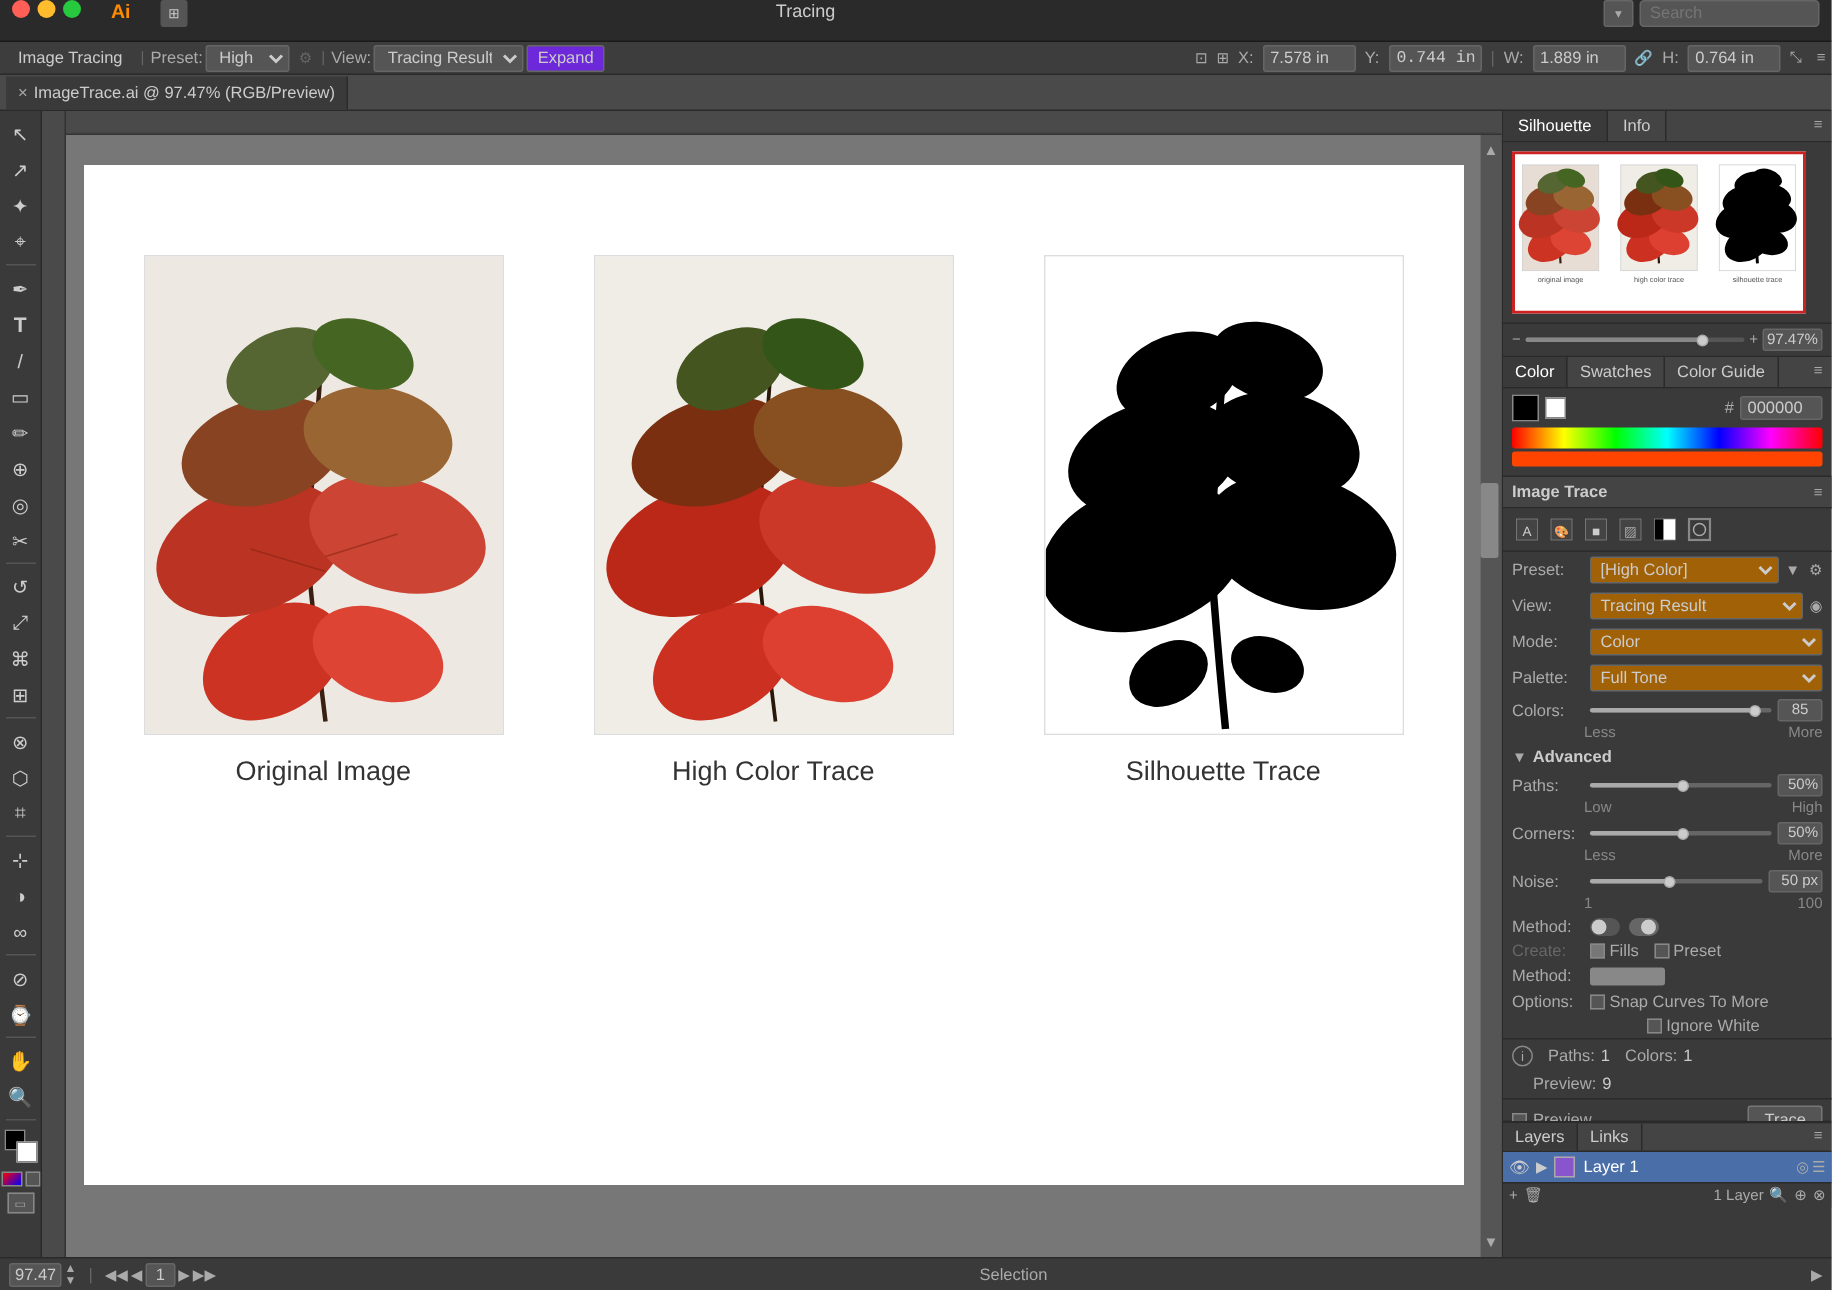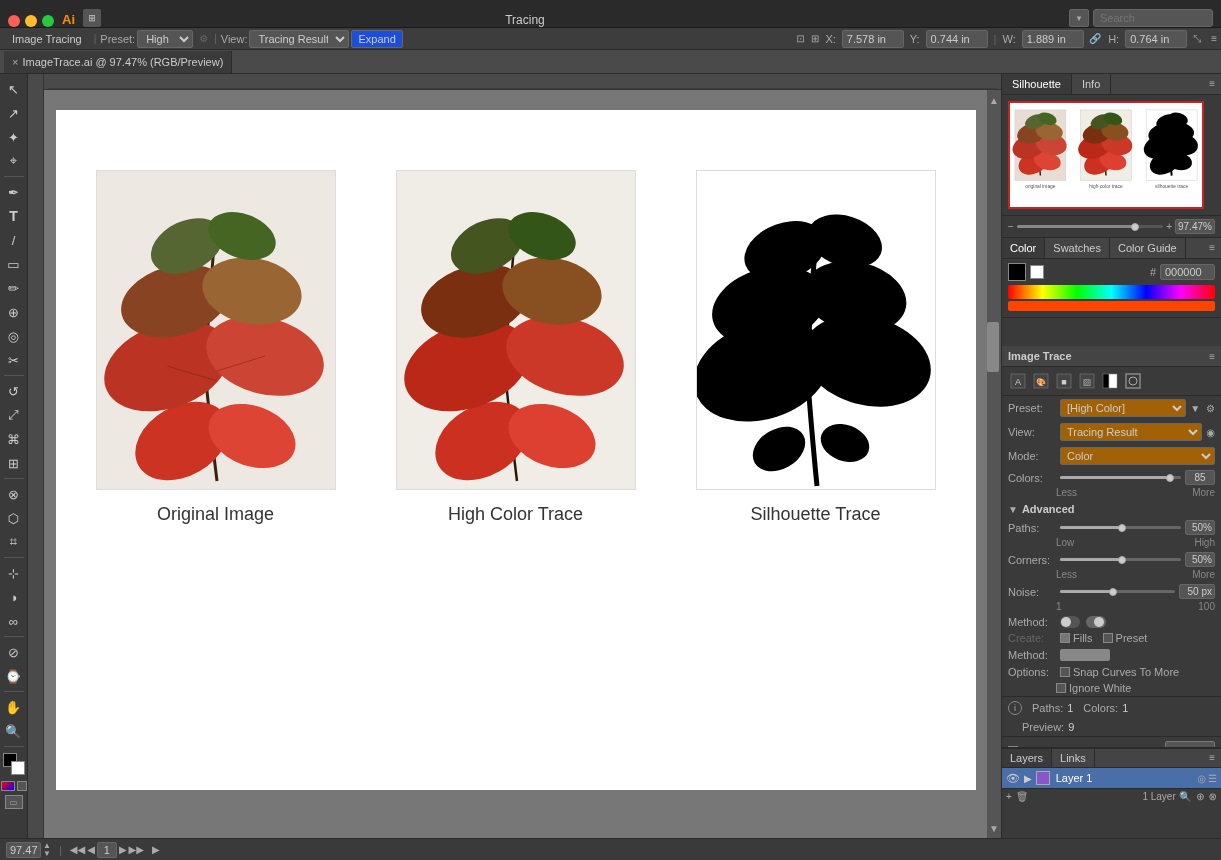--- a/index.html
+++ b/index.html
@@ -1,40 +1,40 @@
 <!DOCTYPE html>
 <html><head>
   <meta charset="utf-8">
   <style>
     * { box-sizing: border-box; margin: 0; padding: 0; }
     body { width: 1221px; height: 860px; overflow: hidden; background: #3a3a3a; font-family: 'Arial', sans-serif; font-size: 11px; color: #ccc; }
 
     
     #title-bar {
-      height: 28px; background: #2a2a2a; display: flex; align-items: flex-end; padding: 0 8px; gap: 4px;
+      height: 28px; background: #2a2a2a; display: flex; align-items: flex-start; padding: 0 8px; gap: 16px;
       border-bottom: 1px solid #1a1a1a;
     }
     .traffic-lights { display: flex; gap: 5px; }
     .tl { width: 12px; height: 12px; border-radius: 50%; }
     .tl-red { background: #ff5f56; }
     .tl-yellow { background: #ffbd2e; }
     .tl-green { background: #27c93f; }
     #title-ai-icon { color: #ff8c00; font-weight: bold; font-size: 13px; margin: 0 4px; }
     #title-name { color: #ccc; font-size: 12px; flex: 1; text-align: center; margin-left: -120px; }
     #title-search { background: #555; border: none; border-radius: 3px; color: #ccc; padding: 2px 6px; width: 120px; font-size: 11px; }
 
     
     #menu-bar {
       height: 22px; background: #3d3d3d; display: flex; align-items: center; padding: 0 4px; gap: 2px;
       border-bottom: 1px solid #2a2a2a;
     }
     .menu-item { padding: 2px 8px; font-size: 11px; color: #ccc; cursor: pointer; white-space: nowrap; }
     .toolbar-label { color: #aaa; font-size: 11px; }
     .toolbar-dropdown { background: #555; border: 1px solid #666; color: #ccc; font-size: 11px; padding: 1px 4px; border-radius: 2px; height: 18px; }
-    .toolbar-btn { background: #1d4ed8; border: 1px solid #666; color: #ccc; font-size: 11px; padding: 1px 6px; border-radius: 2px; height: 18px; cursor: pointer; }
+    .toolbar-btn { background: #6d28d9; border: 1px solid #666; color: #ccc; font-size: 11px; padding: 1px 6px; border-radius: 2px; height: 18px; cursor: pointer; }
     .coord-input { background: #555; border: 1px solid #666; color: #ccc; font-size: 11px; padding: 1px 4px; border-radius: 2px; width: 70px; height: 18px; }
     .coord-label { color: #aaa; font-size: 11px; }
 
     
     #tab-bar {
       height: 24px; background: #4a4a4a; display: flex; align-items: center; padding: 0 4px;
       border-bottom: 1px solid #2a2a2a;
     }
     .tab { display: flex; align-items: center; padding: 0 8px; height: 22px; background: #3a3a3a; font-size: 11px; color: #ccc; border-right: 1px solid #2a2a2a; }
 
@@ -199,21 +199,21 @@
     <option>Outlines with Tracing</option>
   </select>
   <button class="toolbar-btn">Expand</button>
   <div style="flex:1;"></div>
   <div style="display:flex;align-items:center;gap:6px;font-size:11px;">
     <span style="font-size:10px;color:#aaa;">⊡</span>
     <span style="font-size:10px;color:#aaa;">⊞</span>
     <span class="coord-label">X:</span>
     <input class="coord-input" type="text" style="background: rgb(85, 85, 85); border: 1px solid rgb(102, 102, 102); color: rgb(204, 204, 204); font-size: 11px; padding: 1px 4px; border-radius: 2px; width: 62px; height: 18px; outline: none;" value="7.578 in">
     <span class="coord-label">Y:</span>
-    <input class="coord-input" type="text" style="background: rgb(85, 85, 85); border: 1px solid rgb(102, 102, 102); color: rgb(204, 204, 204); font-size: 11px; padding: 1px 4px; border-radius: 2px; width: 62px; height: 18px; outline: none;" value="0.744 in">
+    <input class="coord-input" type="text" style="background: rgb(85, 85, 85); border: 1px solid rgb(102, 102, 102); color: rgb(204, 204, 204); font-size: 11px; padding: 1px 4px; border-radius: 2px; width: 62px; height: 18px; outline: none; font-family: Liberation Mono, monospace;" value="0.744 in">
     <span style="color:#666;">|</span>
     <span class="coord-label">W:</span>
     <input class="coord-input" type="text" style="background: rgb(85, 85, 85); border: 1px solid rgb(102, 102, 102); color: rgb(204, 204, 204); font-size: 11px; padding: 1px 4px; border-radius: 2px; width: 62px; height: 18px; outline: none;" value="1.889 in">
     <span style="color:#666;font-size:10px;">🔗</span>
     <span class="coord-label">H:</span>
     <input class="coord-input" type="text" style="background: rgb(85, 85, 85); border: 1px solid rgb(102, 102, 102); color: rgb(204, 204, 204); font-size: 11px; padding: 1px 4px; border-radius: 2px; width: 62px; height: 18px; outline: none;" value="0.764 in">
     <span style="color:#aaa;font-size:10px;">⤡</span>
     <span style="color:#aaa;font-size:10px;margin-left:4px;">≡</span>
   </div>
 </div>
@@ -473,21 +473,21 @@
           <span style="color:#aaa;font-size:11px;">#</span>
           <input style="background: rgb(85, 85, 85); border: 1px solid rgb(102, 102, 102); color: rgb(204, 204, 204); font-size: 11px; padding: 1px 4px; width: 55px; border-radius: 2px; outline: none;" type="text" value="000000">
         </div>
 
         <div style="width:100%;height:14px;background:linear-gradient(to right,#ff0000,#ffff00,#00ff00,#00ffff,#0000ff,#ff00ff,#ff0000);margin-bottom:2px;border-radius:2px;"></div>
 
         <div style="width:100%;height:10px;background:#ff4400;border-radius:2px;margin-bottom:2px;"></div>
       </div>
     </div>
 
-    <div id="image-trace-panel" style="flex:1;overflow-y:auto;border-bottom:1px solid #2a2a2a;margin-top:28px;">
+    <div id="image-trace-panel" style="flex:1;overflow-y:auto;border-bottom:1px solid #2a2a2a;">
       <div class="panel-title-bar">
         <span class="panel-title">Image Trace</span>
         <div style="color:#aaa;font-size:10px;cursor:pointer;">≡</div>
       </div>
 
       <div class="trace-icon-row">
         <div class="trace-icon" title="Auto Color">
           <svg width="16" height="16">
               <rect x="1" y="1" width="14" height="14" fill="#444" stroke="#888" stroke-width="0.5"></rect>
               <text x="8" y="12" text-anchor="middle" font-size="9" fill="#ccc">A</text>
@@ -550,20 +550,29 @@
 
       <div class="trace-row">
         <span class="trace-label">Mode:</span>
         <select class="trace-dropdown">
           <option>Color</option>
           <option>Grayscale</option>
           <option>Black and White</option>
         </select>
       </div>
 
+      <div class="trace-row">
+        <span class="trace-label">Palette:</span>
+        <select class="trace-dropdown">
+          <option>Full Tone</option>
+          <option>Limited</option>
+          <option>Automatic</option>
+          <option>Open</option>
+        </select>
+      </div>
 
       <div class="slider-row">
         <span class="slider-label">Colors:</span>
         <div class="slider-track">
           <div class="slider-fill" style="width:90%;"></div>
           <div class="slider-thumb" style="left:88%;"></div>
         </div>
         <input style="background: rgb(85, 85, 85); border: 1px solid rgb(102, 102, 102); color: rgb(204, 204, 204); font-size: 10px; padding: 1px 2px; width: 30px; border-radius: 2px; outline: none; text-align: center;" type="text" value="85">
       </div>
       <div class="sub-labels">
@@ -642,21 +651,21 @@
         <div style="width:50px;height:12px;background:#888;border-radius:2px;"></div>
       </div>
 
       <div class="options-row">
         <span class="trace-label">Options:</span>
         <div class="option-item">
           <div class="checkbox"></div>
           <span class="checkbox-label">Snap Curves To More</span>
         </div>
       </div>
-      <div class="options-row" style="padding-left:54px;">
+      <div class="options-row" style="padding-left:54px;justify-content:center;">
         <div class="option-item">
           <div class="checkbox"></div>
           <span class="checkbox-label">Ignore White</span>
         </div>
       </div>
 
       <div class="stats-row" style="border-top:1px solid #2a2a2a;padding-top:4px;">
         <div class="info-icon">i</div>
         <div class="stat-item">
           <span class="stat-label">Paths:</span>
@@ -721,14 +730,15 @@
     </div>
   </div>
   <span style="color:#666;">|</span>
   <div style="display:flex;align-items:center;gap:2px;">
     <span style="color:#aaa;font-size:10px;cursor:pointer;">◀◀</span>
     <span style="color:#aaa;font-size:10px;cursor:pointer;">◀</span>
     <input class="status-page" type="text" value="1" style="outline: none; background: rgb(85, 85, 85); border: 1px solid rgb(102, 102, 102); color: rgb(204, 204, 204); font-size: 11px; padding: 1px 3px; width: 20px; border-radius: 2px; text-align: center;">
     <span style="color:#aaa;font-size:10px;cursor:pointer;">▶</span>
     <span style="color:#aaa;font-size:10px;cursor:pointer;">▶▶</span>
   </div>
+  <span class="status-text">Selection</span>
   <span style="color:#aaa;font-size:10px;cursor:pointer;">▶</span>
 </div>
 
 </body></html>

